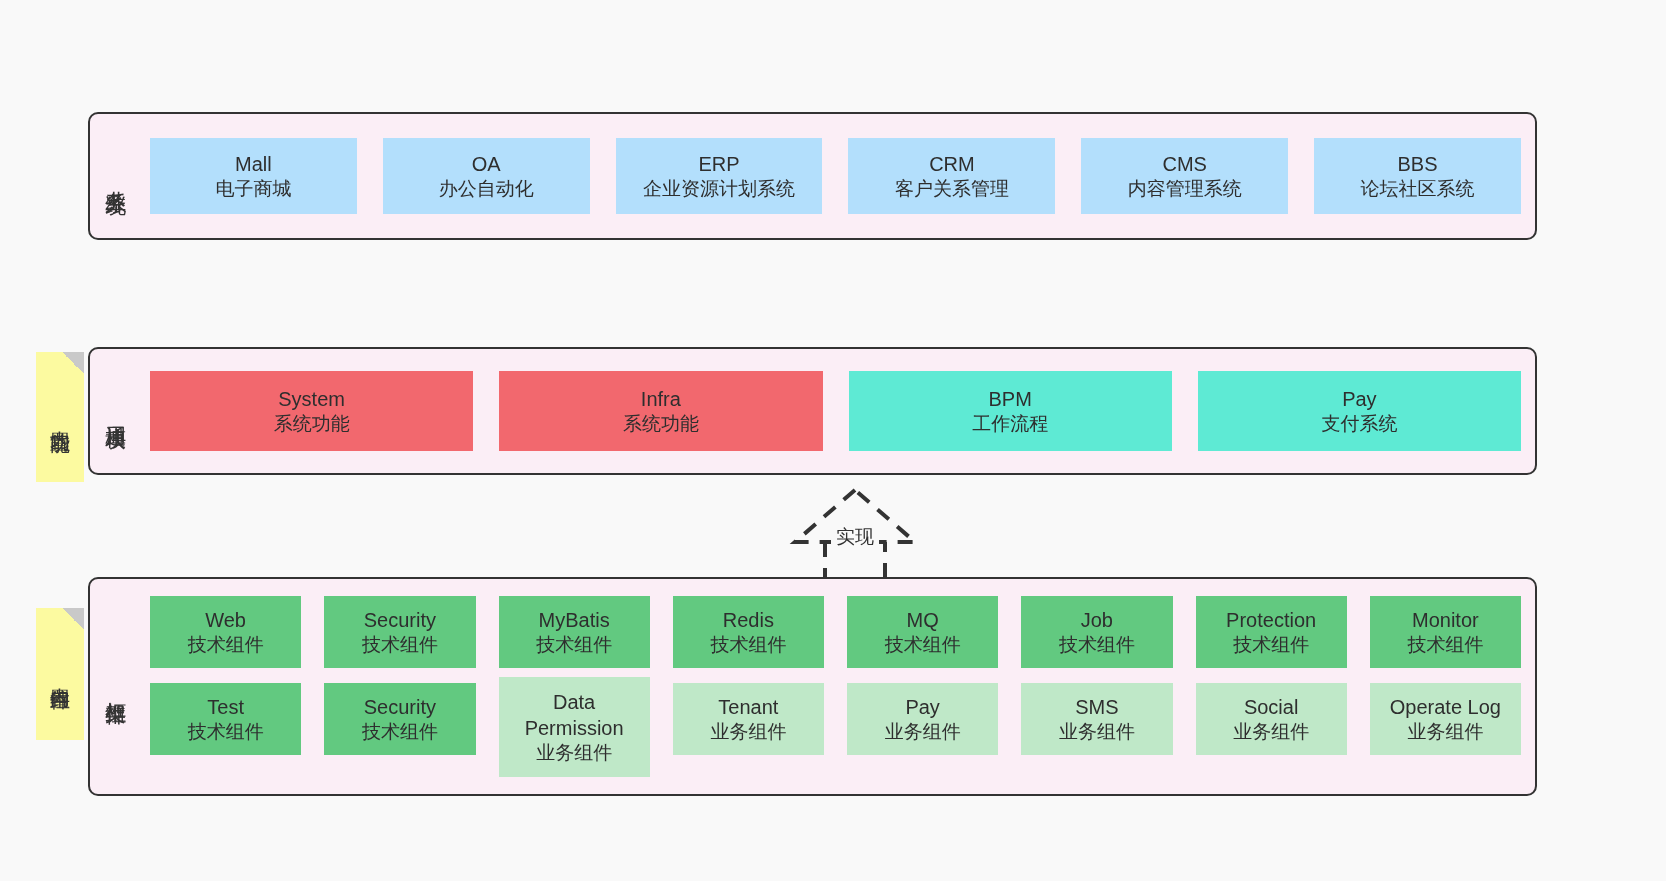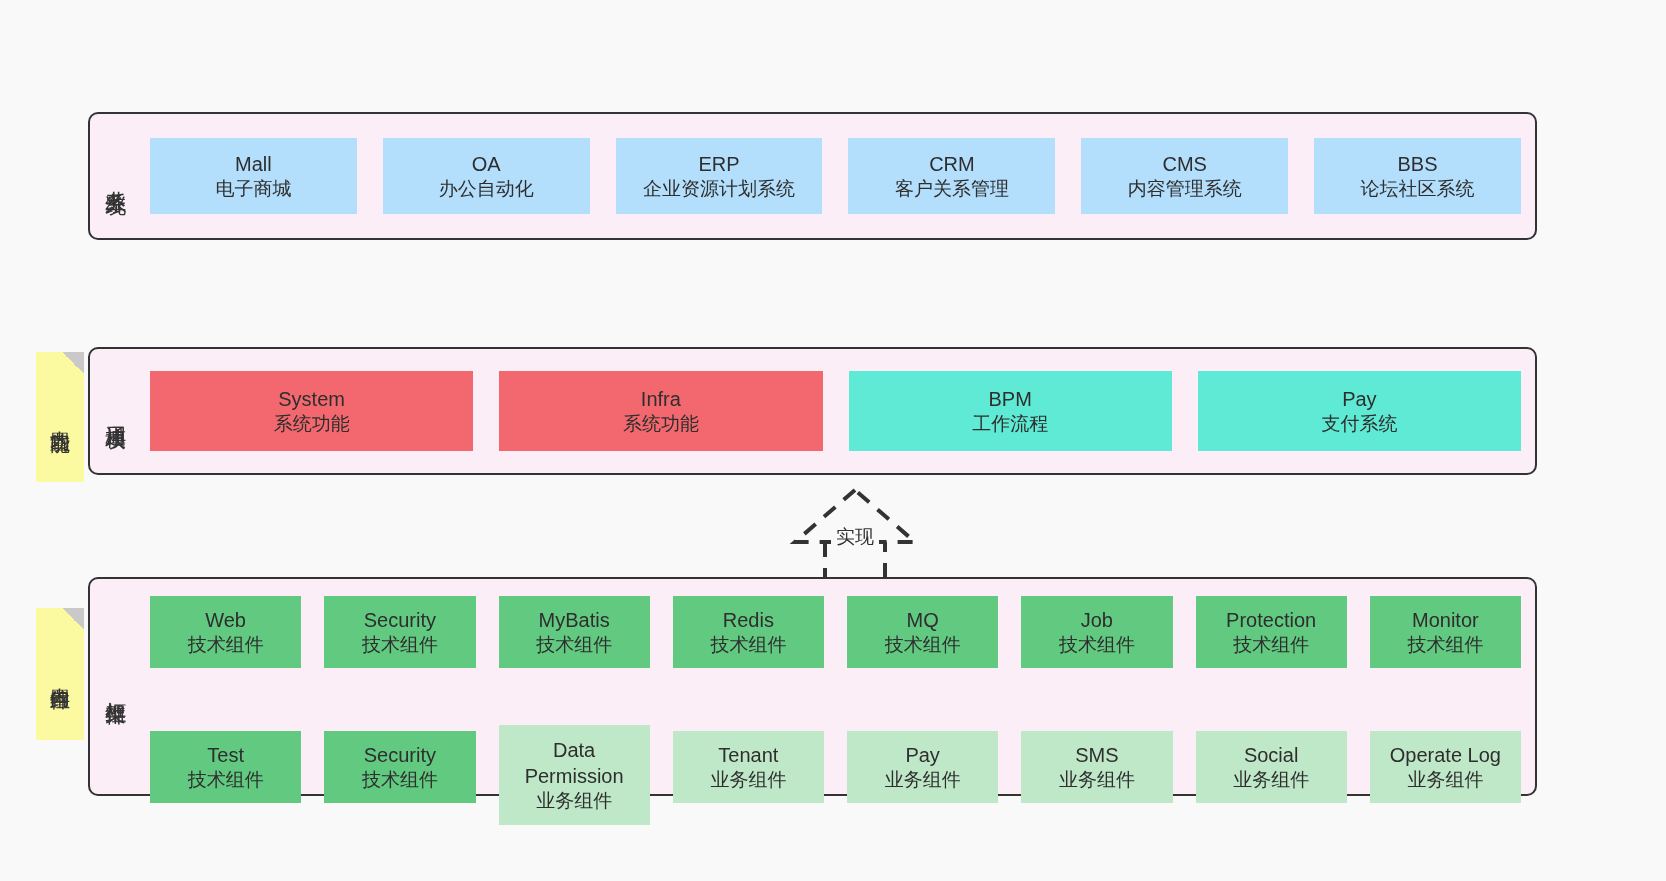--- a/index.html
+++ b/index.html
@@ -91,21 +91,20 @@
     justify-content: center;
     gap: 15px;
     padding-left: 8px;
     padding-right: 14px;
   }
   .fw-row {
     display: flex;
     gap: 23px;
     width: 100%;
     align-items: flex-start;
-    margin-top: 48px;
   }
   .fw-row .node {
     flex: 1 1 0;
     min-width: 0;
   }
   .fw-row-1 .node { height: 72px; }
   .fw-row-2 .node { height: 72px; }
   .fw-row-2 .node.tall { height: 100px; margin-top: -6px; }
   .c-green  { background: #62c980; }
   .c-lgreen { background: #bfe8c8; }

